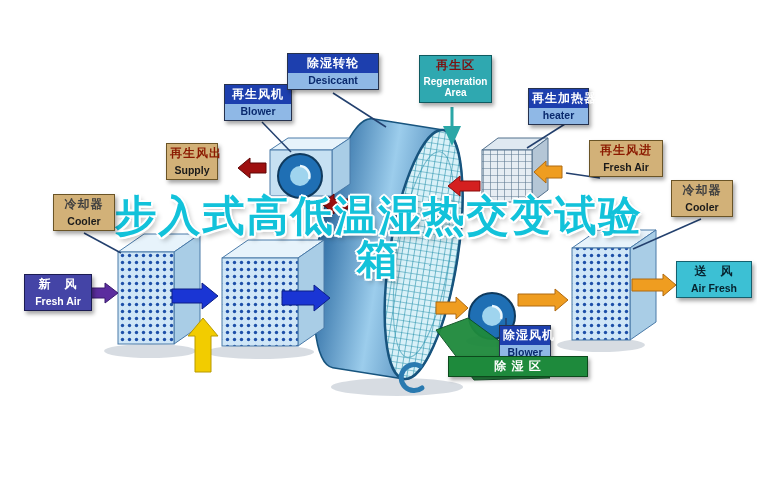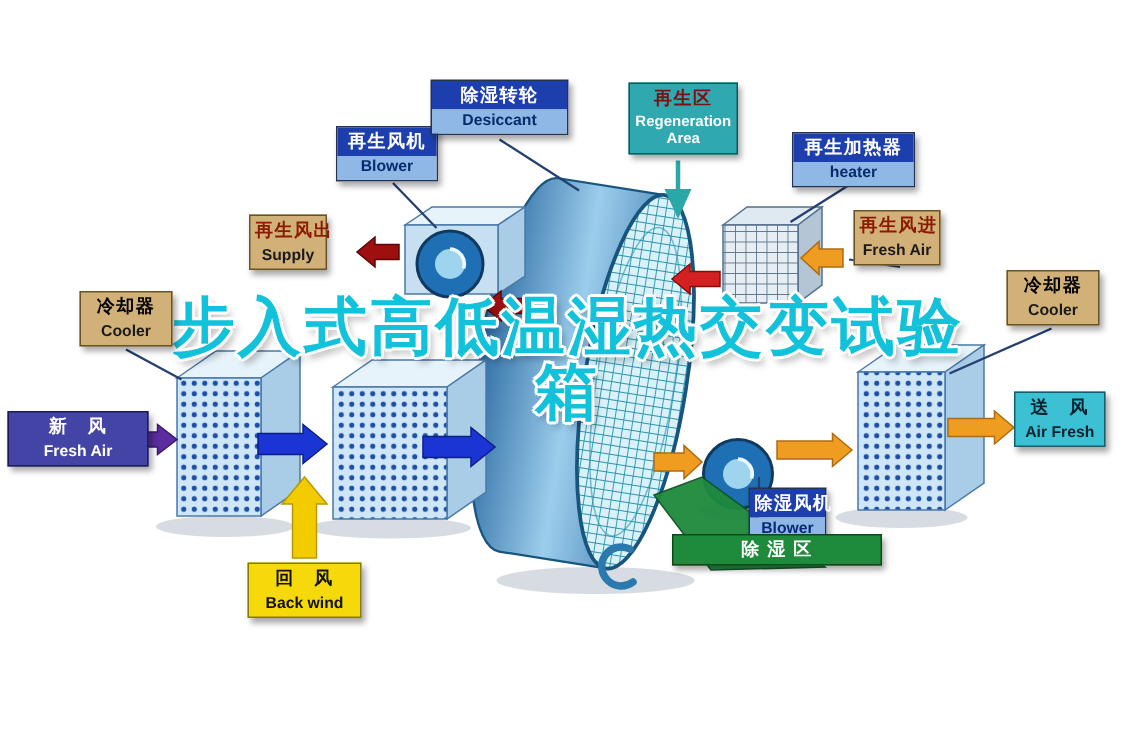--- a/index.html
+++ b/index.html
@@ -2,38 +2,38 @@
 <html><head>
 <meta charset="utf-8">
 <style>
   *{margin:0;padding:0;box-sizing:border-box}
   html,body{background:#fff}
   body{font-family:"Liberation Sans","DejaVu Sans",sans-serif}
   .stage{position:relative;width:757px;height:488px;background:#fff;overflow:hidden}
   .art{position:absolute;left:0;top:0;z-index:1}
   .watermark{position:absolute;left:0;right:0;top:198px;z-index:3;text-align:center;
     font-weight:bold;font-size:42px;line-height:1.02;letter-spacing:2px;color:#12c2da;
-    font-family:Liberation Serif, serif;
+    font-family:Liberation Mono, monospace;
     text-shadow:-2px 0 0 #fff,2px 0 0 #fff,0 -2px 0 #fff,0 2px 0 #fff,
       -1.5px -1.5px 0 #fff,1.5px -1.5px 0 #fff,-1.5px 1.5px 0 #fff,1.5px 1.5px 0 #fff,
       3px 4px 5px rgba(0,0,0,.28);}
   .label{position:absolute;z-index:4;text-align:center;font-weight:bold;
     border:1px solid #26324e;box-shadow:2px 3px 4px rgba(0,0,0,.35)}
   .label .zh{font-size:12px;line-height:1.15;padding:3px 3px 2px;letter-spacing:1px;white-space:nowrap}
   .label .en{font-size:10.5px;line-height:1.15;padding:1px 2px 3px}
   .v-blue .zh{background:#1d3fae;color:#fff}
   .v-blue .en{background:#8fb8e6;color:#0a2a6e}
   .v-teal{background:#2fa8b0;border-color:#0e5a60}
   .v-teal .zh{color:#7b1212}
   .v-teal .en{color:#fff;font-size:10px}
   .v-tan{background:#d2b178;border-color:#6a5426}
   .v-tan .zh{color:#8b1a00}
   .v-tan .en{color:#1a1a1a}
   .v-cooler{background:#d2b178;border-color:#6a5426}
-  .v-cooler .zh{color:#000000}
+  .v-cooler .zh{color:#404040}
   .v-cooler .en{color:#1a1a1a}
   .v-purple{background:#4444a6;border-color:#1c1c52}
   .v-purple .zh,.v-purple .en{color:#fff}
   .v-cyan{background:#3cc0d4;border-color:#15606e}
   .v-cyan .zh,.v-cyan .en{color:#06222e}
   .v-yellow{background:#f6d90a;border-color:#8a7a00}
   .v-yellow .zh,.v-yellow .en{color:#111}
   .v-green{background:#1e8a3c;border-color:#0c4a1c}
   .v-green .zh,.v-green .en{color:#fff}
   .v-green .en{font-size:10px}
@@ -163,59 +163,55 @@
   <div class="label v-blue" style="left:287px;top:53px;width:92px">
     <div class="zh">除湿转轮</div>
     <div class="en">Desiccant</div>
   </div>
 
   <div class="label v-teal" style="left:419px;top:55px;width:73px">
     <div class="zh">再生区</div>
     <div class="en">Regeneration Area</div>
   </div>
 
-  <div class="label v-blue" style="left:528px;top:88px;width:82px">
+  <div class="label v-blue" style="left:528px;top:88px;width:61px">
     <div class="zh">再生加热器</div>
     <div class="en">heater</div>
   </div>
 
   <div class="label v-tan" style="left:166px;top:143px;width:52px">
     <div class="zh">再生风出</div>
     <div class="en">Supply</div>
   </div>
 
-  <div class="label v-tan" style="left:569px;top:140px;width:58px">
+  <div class="label v-tan" style="left:589px;top:140px;width:74px">
     <div class="zh">再生风进</div>
     <div class="en">Fresh Air</div>
   </div>
 
   <div class="label v-cooler" style="left:53px;top:194px;width:62px">
     <div class="zh">冷却器</div>
     <div class="en">Cooler</div>
   </div>
 
   <div class="label v-cooler" style="left:671px;top:180px;width:62px">
     <div class="zh">冷却器</div>
     <div class="en">Cooler</div>
   </div>
 
-  <div class="label v-purple" style="left:5px;top:274px;width:94px">
+  <div class="label v-purple" style="left:24px;top:274px;width:68px">
     <div class="zh">新　风</div>
     <div class="en">Fresh Air</div>
   </div>
 
-  <div class="label v-cyan" style="left:676px;top:261px;width:61px">
+  <div class="label v-cyan" style="left:676px;top:261px;width:76px">
     <div class="zh">送　风</div>
     <div class="en">Air Fresh</div>
   </div>
 
-  <div class="label v-yellow" style="left:165px;top:375px;width:76px">
-    <div class="zh">回　风</div>
-    <div class="en">Back wind</div>
-  </div>
 
   <div class="label v-blue" style="left:499px;top:325px;width:52px">
     <div class="zh">除湿风机</div>
     <div class="en">Blower</div>
   </div>
 
   <div class="label v-green" style="left:448px;top:356px;width:140px">
     <div class="zh">除 湿 区</div>
   </div>
 

